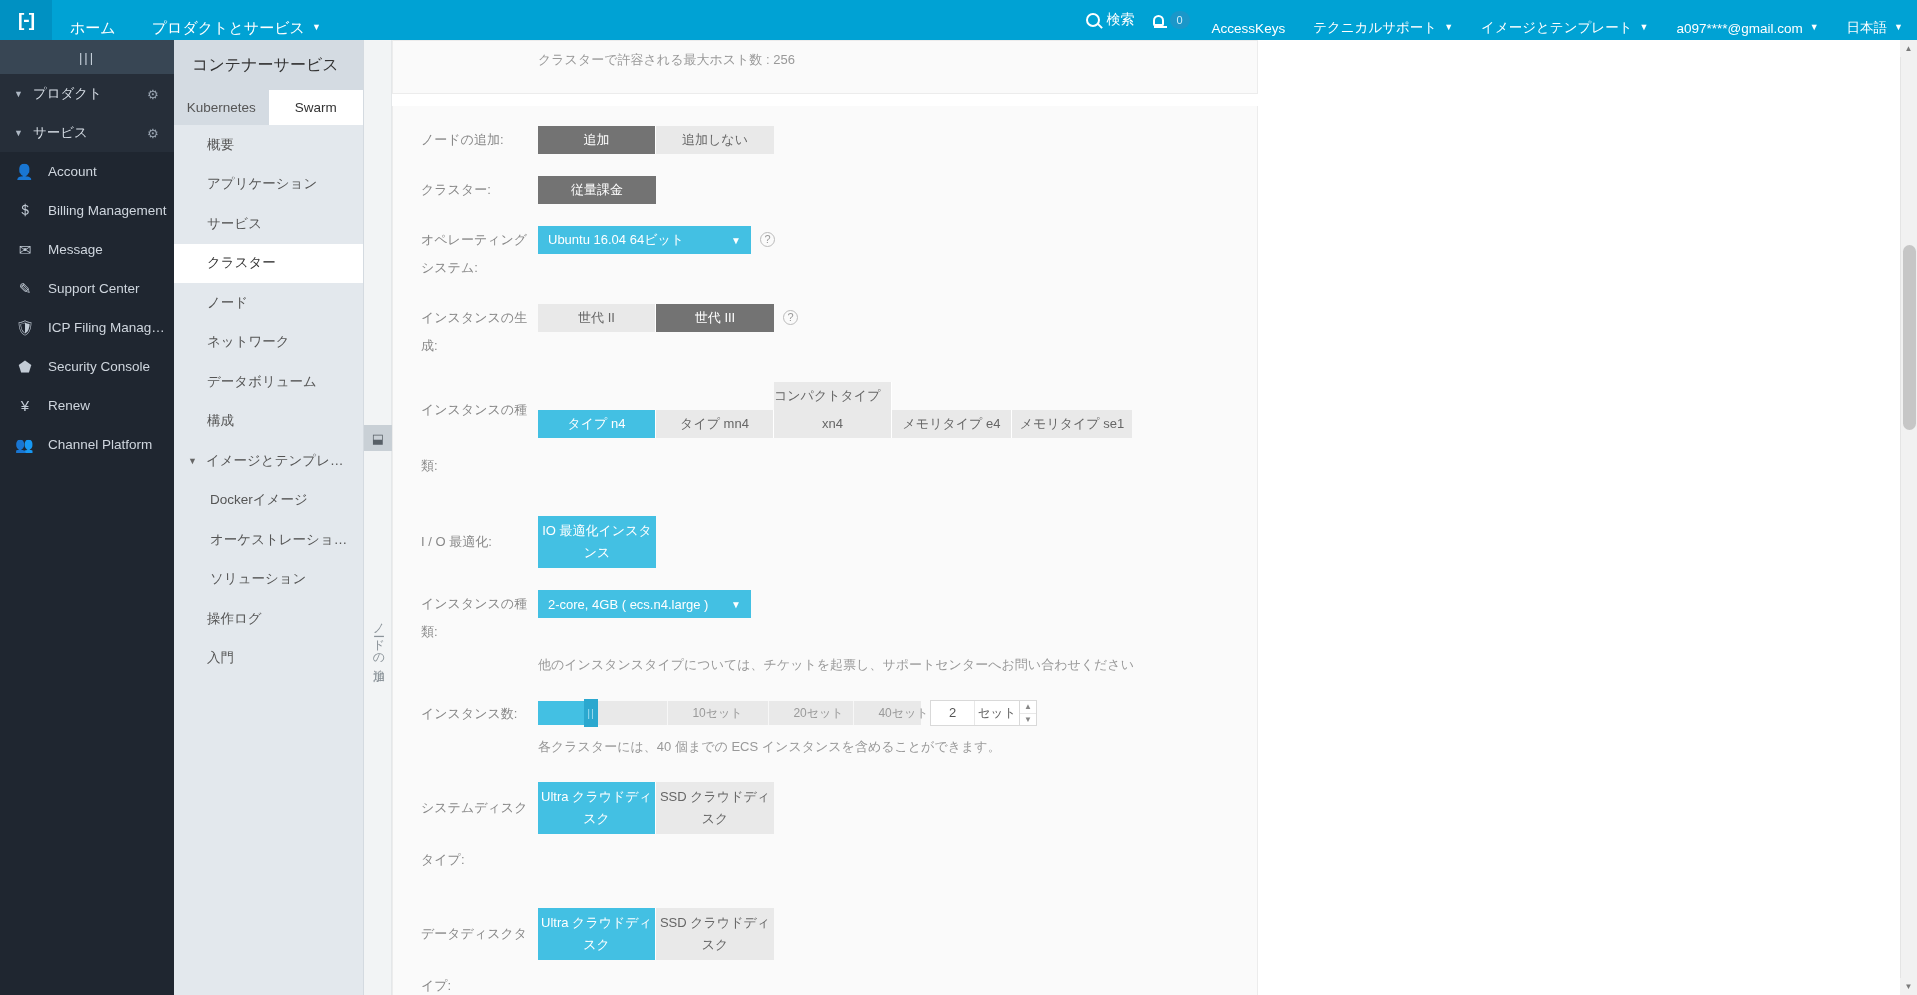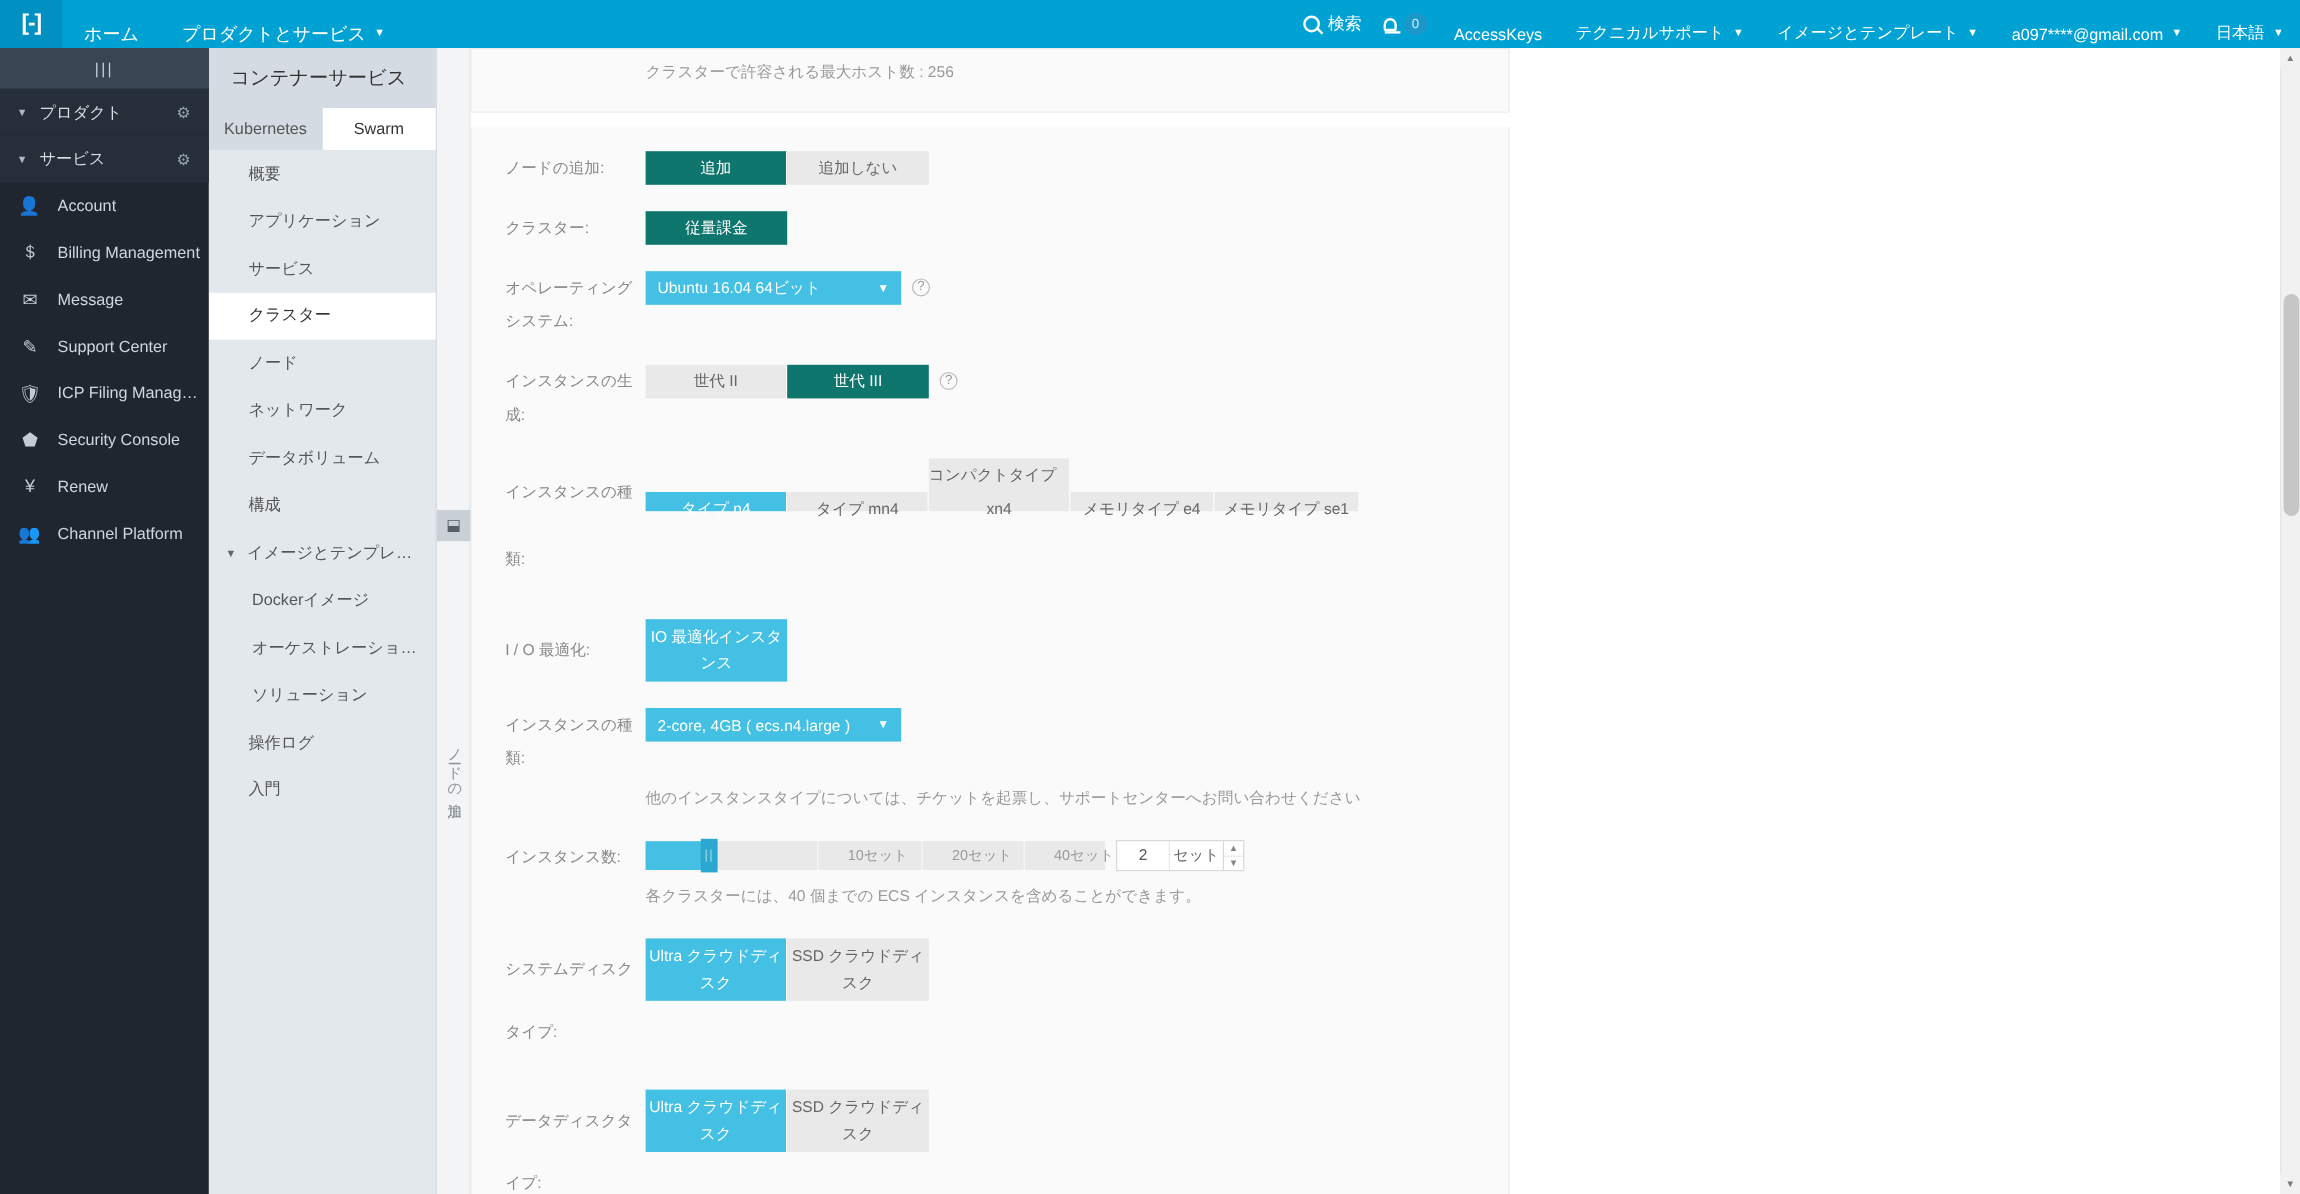--- a/index.html
+++ b/index.html
@@ -158,21 +158,21 @@
   }
   .row-field { flex:1; display:flex; align-items:flex-start; flex-wrap:wrap; }
 
   
   .seg { display:flex; }
   .seg-btn {
     min-width: 118px; height: 28px; line-height:28px; text-align:center;
     background:#e9e9e9; color:#666; font-size: 13px; cursor:pointer;
     border-right: 1px solid #ffffff;
   }
-  .seg-btn.active { background:#0f766e; color:#fff; }
+  .seg-btn.active { background:#737373; color:#fff; }
   .seg-btn.single { border-right:none; }
 
   .help-ico {
     width: 15px; height: 15px; border:1px solid #bbb; border-radius:50%;
     color:#999; font-size: 11px; line-height: 13px; text-align:center;
     margin-left: 9px; margin-top: 6px; cursor:pointer; flex:none;
   }
 
   
   .dropdown {
@@ -184,21 +184,21 @@
 
   
   .type-matrix { display:flex; align-items:flex-end; }
   .type-col { display:flex; flex-direction:column; }
   .type-hat {
     height: 28px; line-height:28px; text-align:left;
     background:#e9e9e9; color:#666; font-size:13px; border-right:1px solid #fff;
   }
   .type-hat.blank { background:transparent; border-right:none; }
   .type-cell {
-    height: 16px; line-height:28px; text-align:center;
+    height: 28px; line-height:28px; text-align:center;
     background:#e9e9e9; color:#666; font-size:13px; cursor:pointer;
     border-right:1px solid #ffffff;
   }
   .type-cell.active { background:#43c0e3; color:#fff; }
 
   
   .io-btn {
     width: 118px; min-height: 52px; background:#43c0e3; color:#fff;
     font-size:13px; text-align:center; padding: 4px 4px; cursor:pointer;
     line-height: 22px;
@@ -518,21 +518,21 @@
       </div>
       <div class="sub-note" style="margin-top:0;margin-bottom:26px;">他のインスタンスタイプについては、チケットを起票し、サポートセンターへお問い合わせください</div>
 
       <div class="row" style="margin-bottom:10px;">
         <div class="row-label">インスタンス数:</div>
         <div class="row-field">
           <div class="slider-wrap">
             <div class="slider">
               <div class="slider-fill"></div>
               <div class="slider-knob">||</div>
-              <div class="slider-tick" style="left:143px;">10セット</div>
+              <div class="slider-tick" style="left:129px;">10セット</div>
               <div class="slider-tick" style="left:230px;">20セット</div>
               <div class="slider-tick" style="left:315px;">40セット</div>
             </div>
             <div class="stepper">
               <div class="stepper-val">2</div>
               <div class="stepper-unit">セット</div>
               <div class="stepper-arrows">
                 <div>▲</div>
                 <div>▼</div>
               </div>

